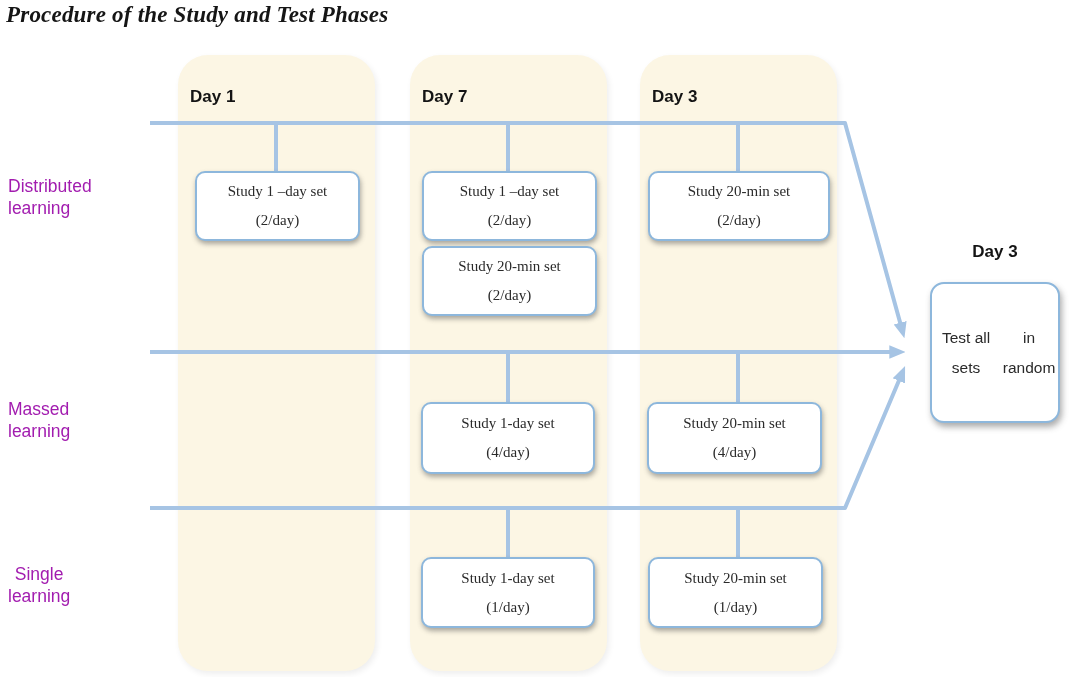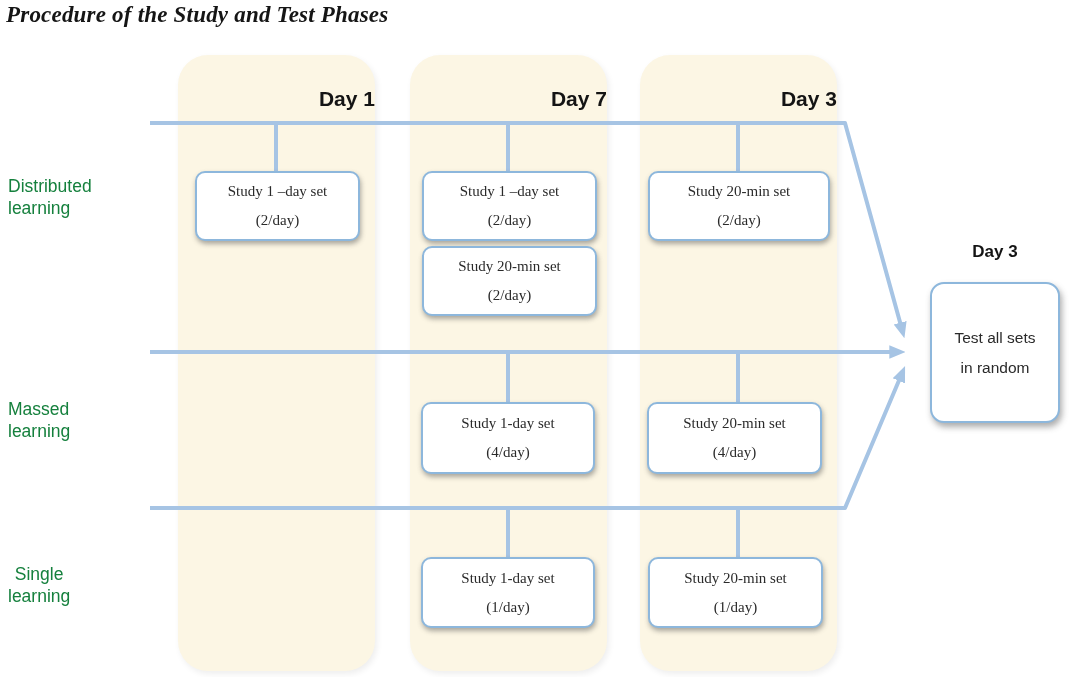--- a/index.html
+++ b/index.html
@@ -11,45 +11,45 @@
     position:absolute;left:6px;top:2px;margin:0;
     font-family:"Liberation Serif", serif;font-style:italic;font-weight:600;
     font-size:23px;color:#151515;letter-spacing:.2px;
   }
   .col{
     position:absolute;top:55px;width:197px;height:616px;
     background:var(--column-bg,#fcf6e4);border-radius:30px;
     box-shadow:2px 3px 6px rgba(0,0,0,0.07);
   }
   .day-label{
-    position:absolute;top:32px;left:0;width:100%;text-align:right;
-    font-weight:bold;font-size:21px;color:#141414;
+    position:absolute;top:32px;left:12px;width:100%;text-align:left;
+    font-weight:bold;font-size:17px;color:#141414;
   }
   .flow-svg{position:absolute;left:0;top:0;z-index:2;}
   .flow{stroke:var(--accent-blue,#a6c4e4);stroke-width:4;fill:none;stroke-linejoin:round;}
   .arrowhead{fill:var(--accent-blue,#a6c4e4);}
   .sbox{
     position:absolute;z-index:3;background:#ffffff;
     border:2px solid var(--box-border-blue,#8db7dc);border-radius:10px;
     box-shadow:1px 3px 5px rgba(70,70,70,0.45);
     display:flex;flex-direction:column;justify-content:center;align-items:center;
     font-size:15px;line-height:29px;color:#2a2a2a;text-align:center;font-family:Liberation Serif, serif;
   }
   .row-label{
-    position:absolute;left:8px;z-index:3;font-size:17.5px;line-height:22px;color:#15803d;
+    position:absolute;left:8px;z-index:3;font-size:17.5px;line-height:22px;color:#a21caf;
   }
   .test-day-label{
     position:absolute;z-index:3;text-align:center;
     font-weight:bold;font-size:17px;color:#141414;
   }
   .test-box{
     position:absolute;z-index:3;background:#ffffff;
     border:2px solid var(--box-border-blue,#8db7dc);border-radius:14px;
     box-shadow:2px 4px 6px rgba(70,70,70,0.45);
-    display:flex;flex-direction:column;justify-content:center;align-items:center;
+    display:flex;justify-content:center;align-items:center;
     font-size:15.5px;line-height:30px;color:#2a2a2a;text-align:center;
   }
 </style>
 </head>
 <body>
 
 <div class="stage">
 
   <h1 class="title">Procedure of the Study and Test Phases</h1>
 

